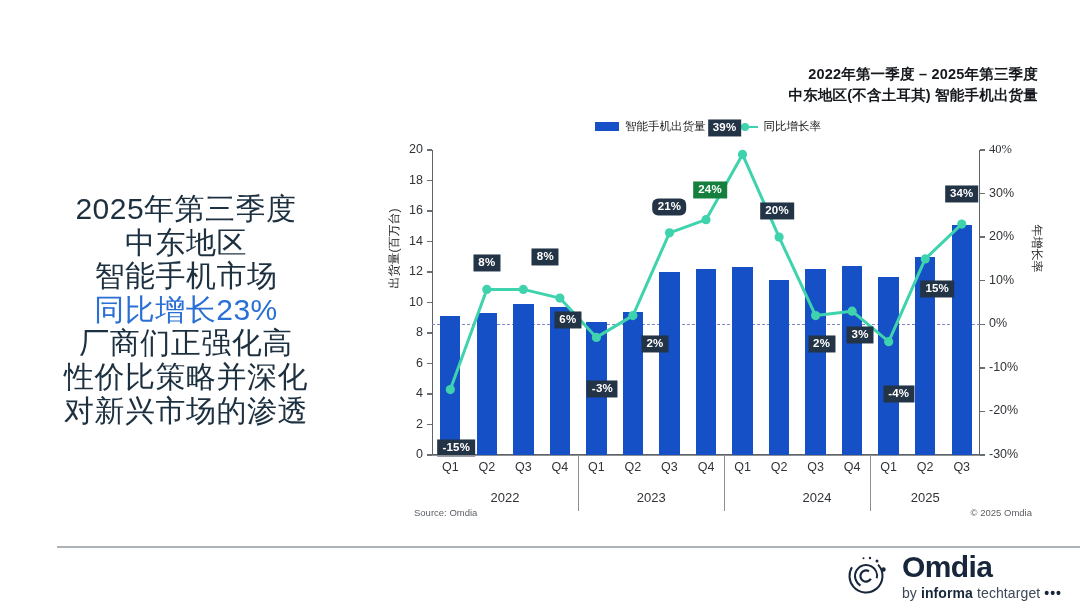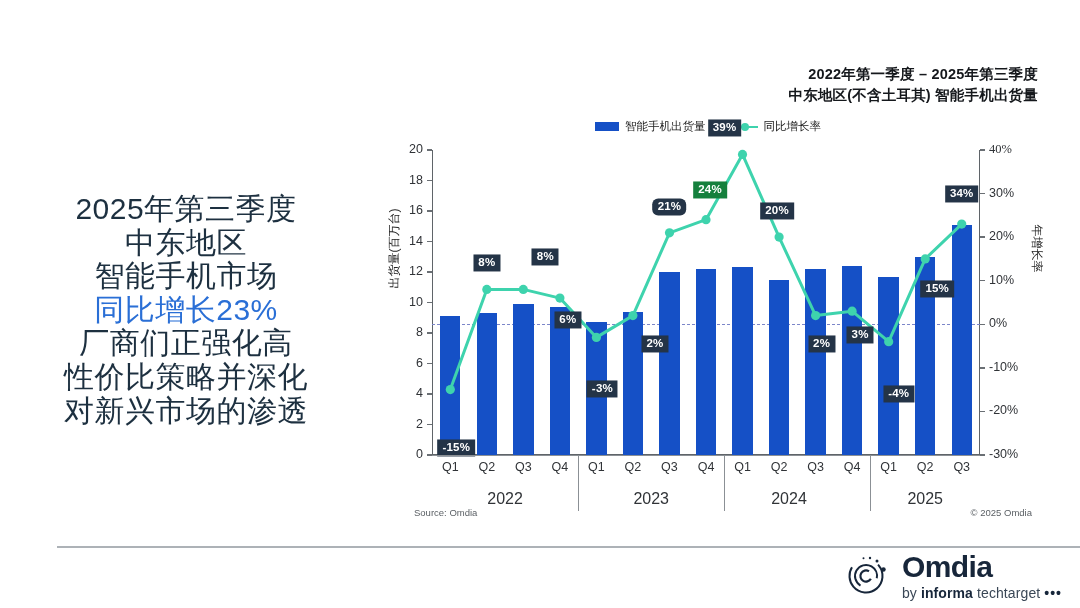--- a/index.html
+++ b/index.html
@@ -83,21 +83,21 @@
 
   
   #xaxis{position:absolute;left:54px;right:58px;top:311px;height:58px;}
   #xaxis .qrow{position:absolute;left:0;right:0;top:0;height:28px;}
   #xaxis .q{
     position:absolute;top:5px;text-align:center;font-size:12.5px;color:#303337;
     transform:translateX(-50%);
   }
   #xaxis .yrow{position:absolute;left:0;right:0;top:28px;height:30px;}
   #xaxis .y{
-    position:absolute;top:7px;text-align:center;font-size:16px;color:#303337;
+    position:absolute;top:7px;text-align:center;font-size:13px;color:#303337;
     transform:translateX(-50%);
   }
   #xaxis .sep{position:absolute;top:0;width:1px;height:56px;background:#8b9095;}
   #xaxis .base{position:absolute;left:0;right:0;top:0;height:1px;background:#8b9095;}
 
   #src{position:absolute;left:36px;top:455px;font-size:9.5px;color:#5a5f64;}
   #copy{position:absolute;right:6px;top:455px;font-size:9.5px;color:#5a5f64;}
 
   
   #divider{position:absolute;left:57px;top:546px;width:1023px;height:2px;background:#adb2b7;}
@@ -268,21 +268,21 @@
             <div class="q" style="left: 347.067px;">Q2</div>
             <div class="q" style="left: 383.6px;">Q3</div>
             <div class="q" style="left: 420.133px;">Q4</div>
             <div class="q" style="left: 456.667px;">Q1</div>
             <div class="q" style="left: 493.2px;">Q2</div>
             <div class="q" style="left: 529.733px;">Q3</div>
           </div>
         <div class="yrow" id="yrow">
             <div class="y" style="left: 73.0667px;">2022</div>
             <div class="y" style="left: 219.2px;">2023</div>
-            <div class="y" style="left: 357px;">2024</div>
+            <div class="y" style="left: 385px;">2024</div>
             <div class="y" style="left: 493.2px;">2025</div>
           </div>
       <div class="sep" style="left: 146.133px;"></div>
           <div class="sep" style="left: 292.267px;"></div>
           <div class="sep" style="left: 438.4px;"></div>
         </div>
     </div>
 
     <div id="src">Source: Omdia</div>
     <div id="copy">© 2025 Omdia</div>

